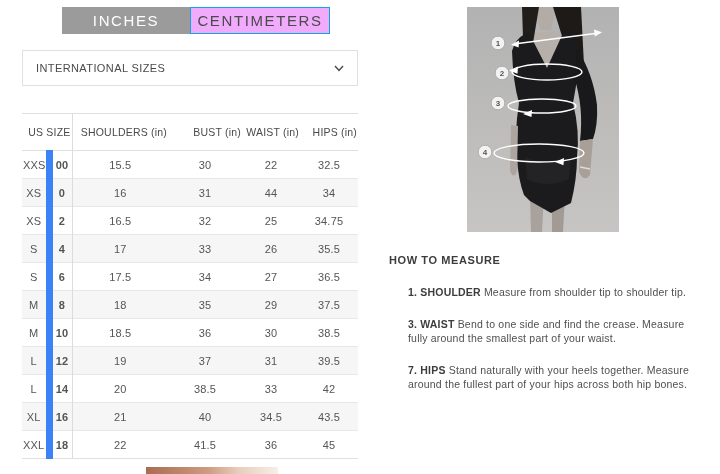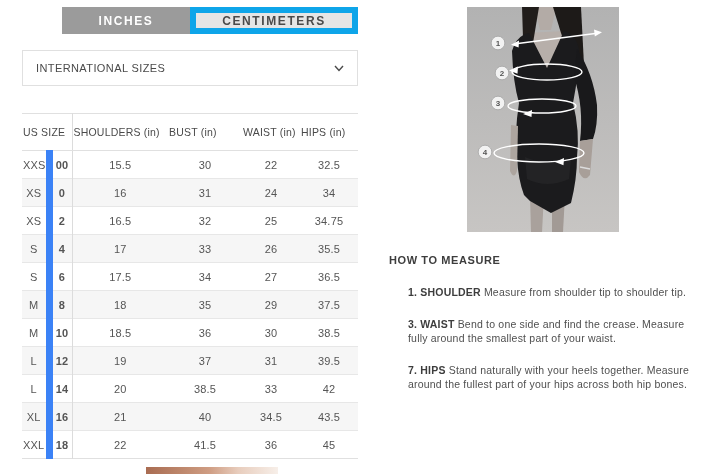--- a/index.html
+++ b/index.html
@@ -5,37 +5,37 @@
   html,body{margin:0;padding:0;}
   body{
     width:720px;height:474px;position:relative;overflow:hidden;
     background:#ffffff;
     font-family:"Liberation Sans",sans-serif;
     -webkit-font-smoothing:antialiased;
   }
   
   .tabs{position:absolute;left:62px;top:7px;height:27px;display:flex;}
   .tab{display:flex;align-items:center;justify-content:center;
-       font-size:12px;font-weight:bold;letter-spacing:1.6px;
+       font-size:15px;font-weight:normal;letter-spacing:1.6px;
        box-sizing:border-box;cursor:pointer;}
   .tab-active{width:128px;background:#9b9b9b;color:#ffffff;}
-  .tab-inactive{width:168px;background:#e5e5e5;color:#4a4a4a;border:6px solid #0ea5e9;}
+  .tab-inactive{width:140px;background:#f0abfc;color:#4a4a4a;border:1px solid #0ea5e9;}
   
   .dropdown{position:absolute;left:22px;top:50px;width:336px;height:36px;
     box-sizing:border-box;border:1px solid #e0e0e0;background:#fff;
     display:flex;align-items:center;justify-content:space-between;
     padding:16px 13px;font-size:11px;color:#4a4a4a;letter-spacing:.4px;cursor:pointer;}
   .chev{width:10px;height:7px;flex:none;}
   
   table.size-table{position:absolute;left:22px;top:113px;width:336px;
     border-collapse:collapse;table-layout:fixed;
     font-size:11px;color:#555;letter-spacing:.2px;
     border-top:1px solid #e0e0e0;border-bottom:1px solid #e0e0e0;}
   table.size-table th{height:34px;font-weight:normal;color:#4a4a4a;font-size:10.5px;
-    border-bottom:1px solid #e0e0e0;text-align:left;}
+    border-bottom:1px solid #e0e0e0;text-align:right;}
   table.size-table td{height:25px;text-align:center;border-top:1px solid #e7e7e7;}
   table.size-table tr.alt td{background:#f6f6f6;}
   th.h-us{border-right:1px solid #dcdcdc;}
   td.c-letter{border-right:7px solid #3b82f6;}
   td.c-num{border-right:1px solid #dcdcdc;font-weight:bold;}
   
   .photo{position:absolute;left:467px;top:7px;width:152px;height:225px;}
   
   .measure{position:absolute;left:389px;top:242px;width:316px;color:#4f4f4f;}
   .measure-title{font-size:11px;font-weight:bold;letter-spacing:.6px;color:#3d3d3d;margin:12px 0 19px 0;}
@@ -85,21 +85,21 @@
         <td>15.5</td>
         <td>30</td>
         <td>22</td>
         <td>32.5</td>
       </tr>
       <tr class="alt">
         <td class="c-letter">XS</td>
         <td class="c-num">0</td>
         <td>16</td>
         <td>31</td>
-        <td>24</td>
+        <td>44</td>
         <td>34</td>
       </tr>
       <tr>
         <td class="c-letter">XS</td>
         <td class="c-num">2</td>
         <td>16.5</td>
         <td>32</td>
         <td>25</td>
         <td>34.75</td>
       </tr>

